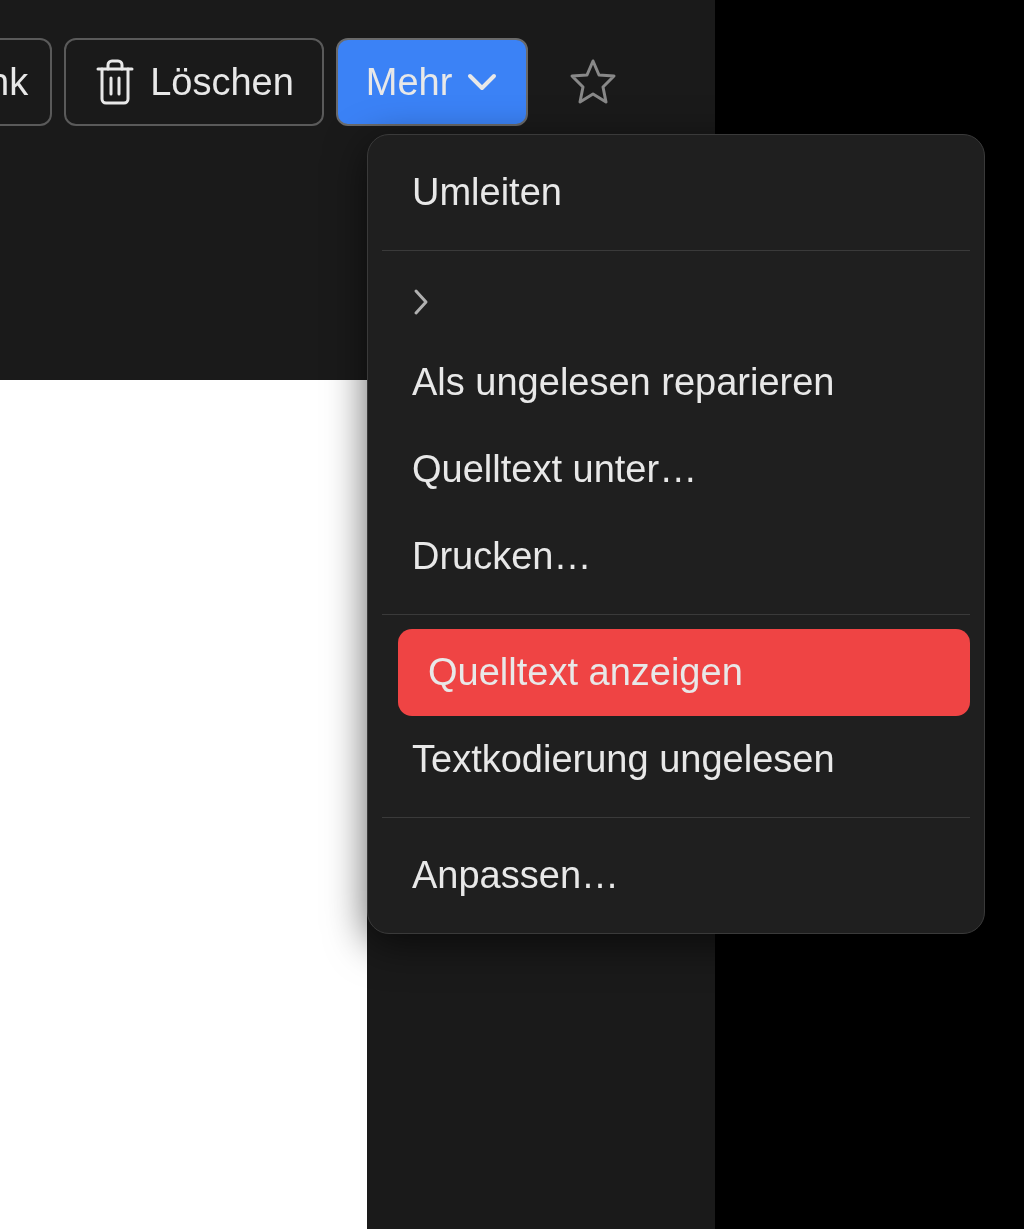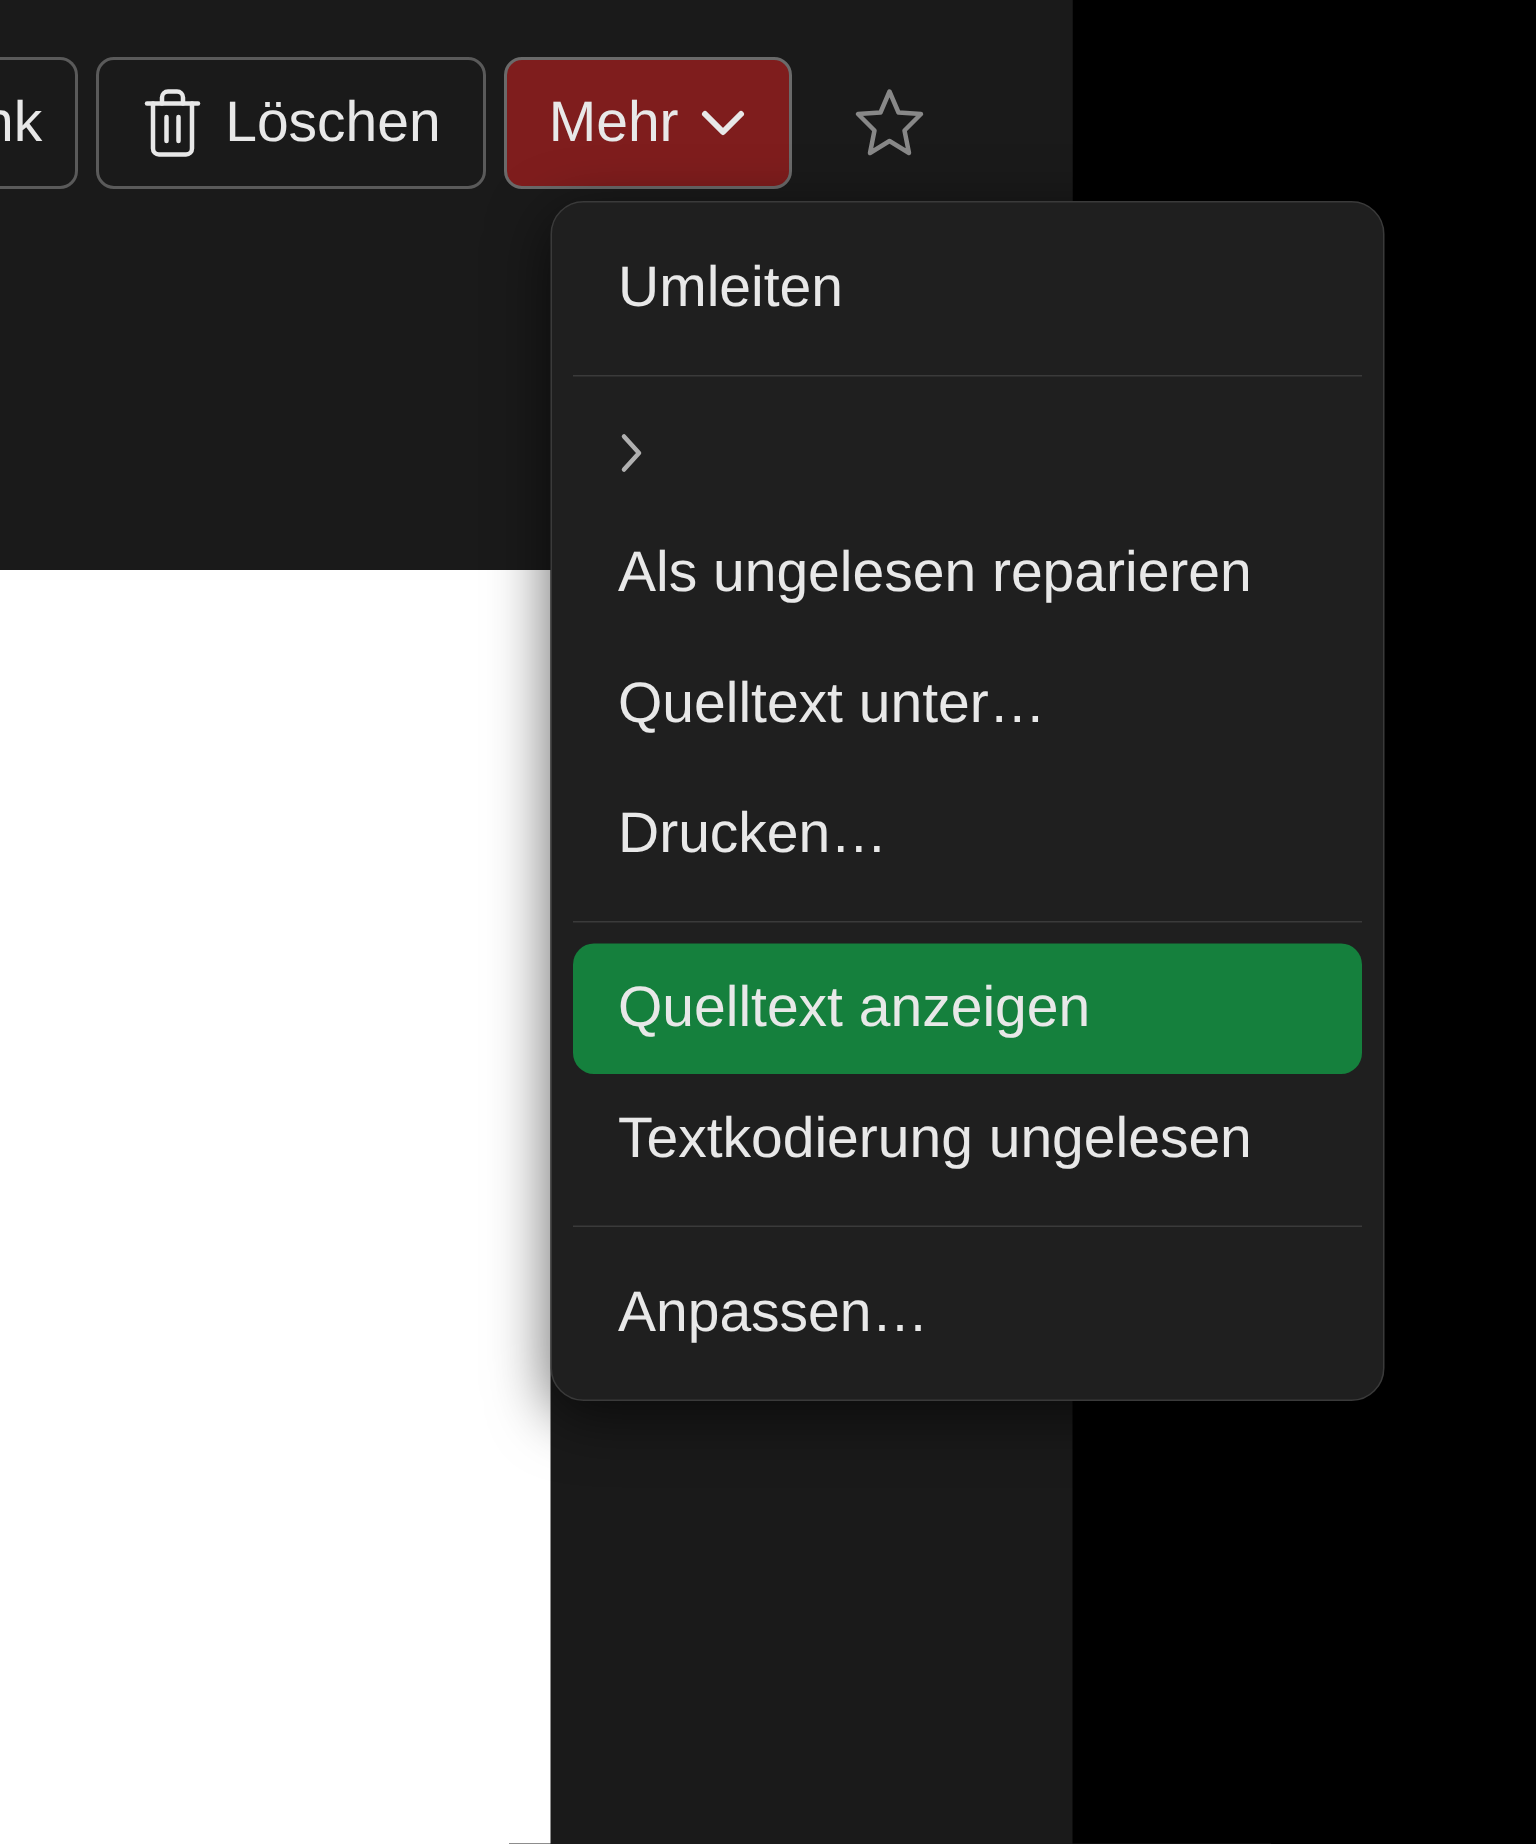--- a/index.html
+++ b/index.html
@@ -61,21 +61,21 @@
     }
     .btn-partial {
       border-left: none;
       border-top-left-radius: 0;
       border-bottom-left-radius: 0;
       padding-left: 0;
       padding-right: 22px;
       margin-left: -12px;
     }
     .btn-more {
-      background: #7f1d1d;
+      background: #3b82f6;
       border-color: #6a6a6a;
     }
     .icon {
       display: inline-flex;
       align-items: center;
       justify-content: center;
     }
     .star-btn {
       display: flex;
       align-items: center;
@@ -84,40 +84,41 @@
       width: 70px;
       background: transparent;
       border: none;
       cursor: pointer;
       margin-left: 18px;
     }
     .dropdown {
       position: absolute;
       top: 134px;
       left: 367px;
-      width: 556px;
+      width: 618px;
       background: #1f1f1f;
       border: 1px solid #3a3a3a;
       border-radius: 22px;
       padding: 14px;
       box-shadow: 0 10px 40px rgba(0,0,0,0.6);
     }
     .menu-item {
       display: flex;
       align-items: center;
       justify-content: space-between;
       padding: 22px 30px;
       color: #e8e8e8;
       font-size: 38px;
       font-weight: 400;
       border-radius: 14px;
       cursor: pointer;
     }
     .menu-item.hover {
-      background: #15803d;
+      background: #ef4444;
+      margin-left: 16px;
     }
     .separator {
       height: 1px;
       background: #3a3a3a;
       margin: 14px 0;
     }
     .chevron {
       display: inline-flex;
     }
   </style>

